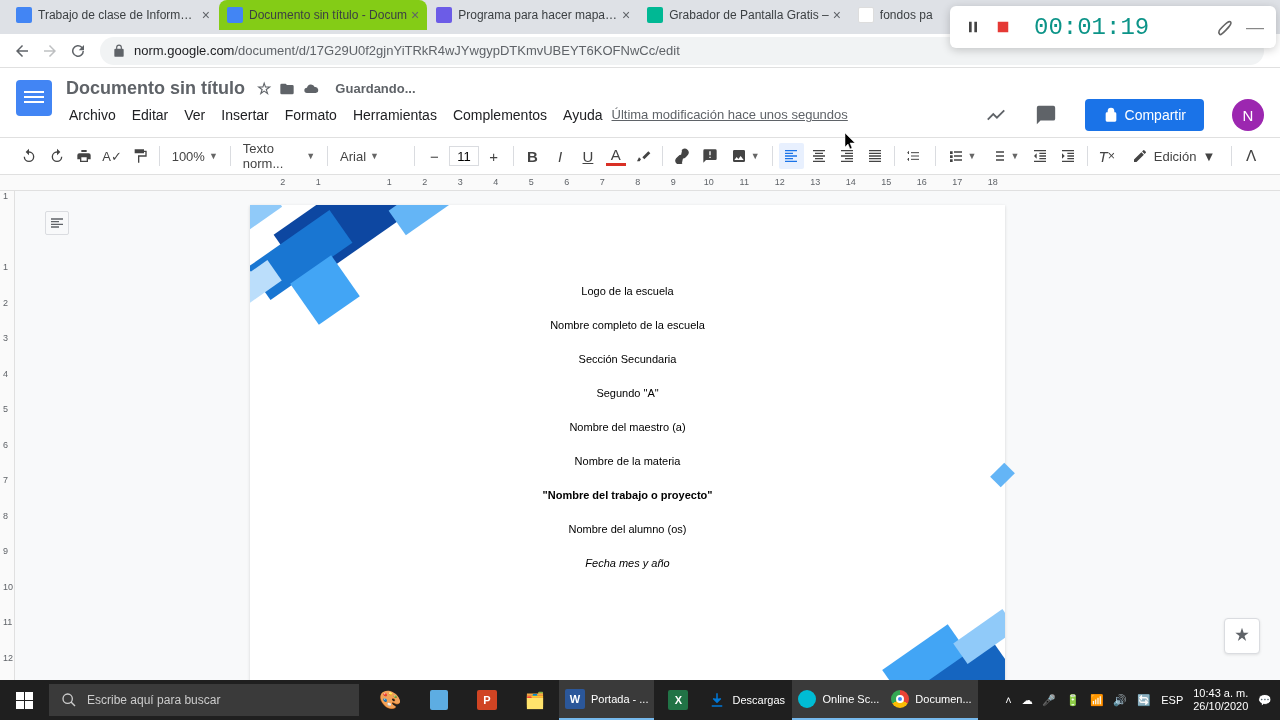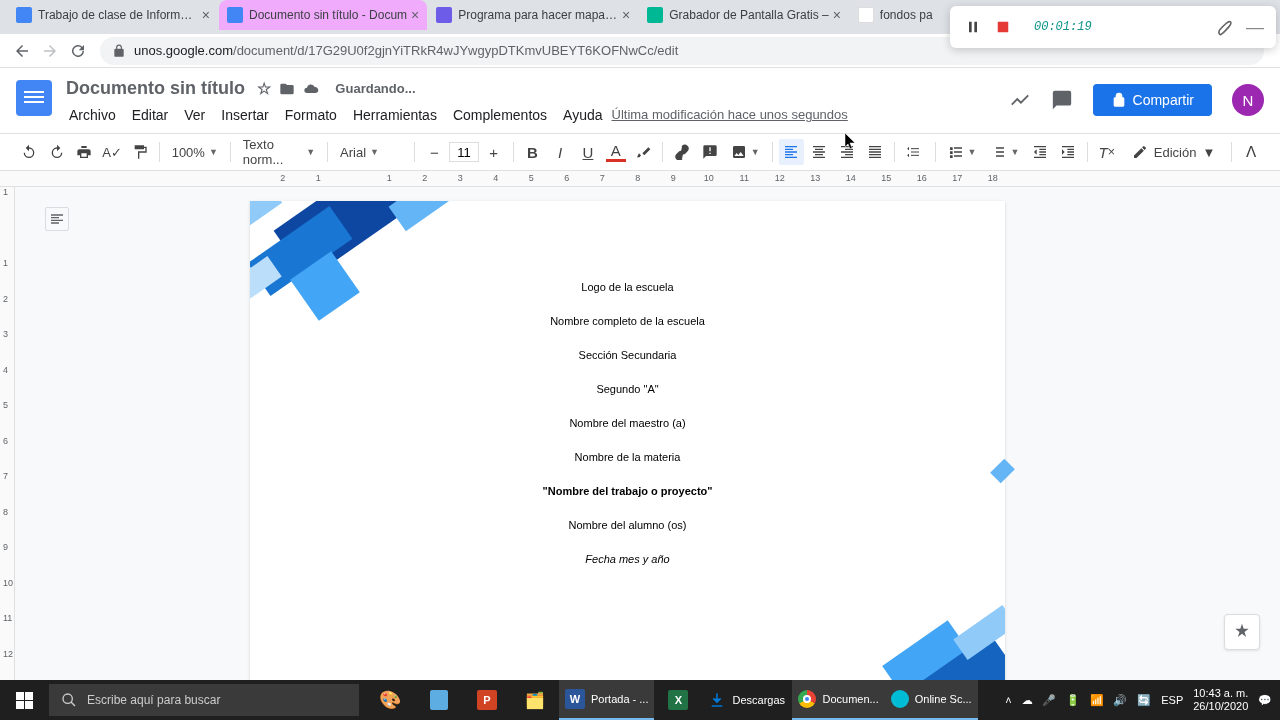--- a/index.html
+++ b/index.html
@@ -1,51 +1,51 @@
 <!DOCTYPE html>
 <html><head>
 <meta charset="utf-8">
 <style>
 * { margin: 0; padding: 0; box-sizing: border-box; font-family: Arial, sans-serif; }
 body { width: 1280px; height: 720px; overflow: hidden; background: #fff; position: relative; }
 
 
 .browser-tabs { height: 34px; background: #dee1e6; display: flex; align-items: flex-start; padding-left: 8px; }
-.tab { background: #f0abfc; height: 30px; min-width: 200px; max-width: 210px; display: flex; align-items: center; padding: 0 8px; border-radius: 8px 8px 0 0; font-size: 12px; color: #3c4043; margin-right: 1px; position: relative; cursor: pointer; }
+.tab { background: #84cc16; height: 30px; min-width: 200px; max-width: 210px; display: flex; align-items: center; padding: 0 8px; border-radius: 8px 8px 0 0; font-size: 12px; color: #3c4043; margin-right: 1px; position: relative; cursor: pointer; }
 .tab.inactive { background: #dee1e6; }
 .tab .favicon { width: 16px; height: 16px; margin-right: 6px; flex-shrink: 0; border-radius: 2px; }
 .tab .title { flex: 1; white-space: nowrap; overflow: hidden; text-overflow: ellipsis; }
 .tab .close { margin-left: 4px; color: #5f6368; font-size: 14px; cursor: pointer; }
 
 .addr-bar { height: 34px; background: #fff; display: flex; align-items: center; padding: 0 8px; border-bottom: 1px solid #e0e0e0; }
 .nav-ico { width: 28px; height: 28px; display: flex; align-items: center; justify-content: center; color: #5f6368; cursor: pointer; border-radius: 50%; }
 .url-box { flex: 1; height: 28px; background: #f1f3f4; border-radius: 14px; display: flex; align-items: center; padding: 0 12px; margin: 0 8px; font-size: 13px; color: #202124; }
 .lock { margin-right: 8px; color: #5f6368; }
 .url-gray { color: #5f6368; }
 
 
 .recorder { position: absolute; top: 6px; right: 4px; width: 326px; height: 42px; background: #fff; border-radius: 6px; box-shadow: 0 2px 10px rgba(0,0,0,0.2); display: flex; align-items: center; padding: 0 12px; z-index: 1000; }
 .rec-btn { width: 22px; height: 22px; display: flex; align-items: center; justify-content: center; margin-right: 8px; cursor: pointer; }
-.rec-time { font-size: 12px; color: #0c9488; font-weight: 500; font-family: 'Courier New', monospace; margin-left: 12px; font-style: italic; }
+.rec-time { font-size: 24px; color: #0c9488; font-weight: 500; font-family: 'Courier New', monospace; margin-left: 12px; }
 .rec-tool { margin-left: auto; color: #555; cursor: pointer; }
 .rec-min { margin-left: 12px; color: #888; cursor: pointer; font-size: 18px; }
 
 
 .docs-header { padding: 8px 16px 0 16px; display: flex; align-items: flex-start; }
 .docs-logo { width: 36px; height: 36px; background: #4285f4; border-radius: 4px; display: flex; align-items: center; justify-content: center; margin-right: 10px; margin-top: 4px; position: relative; }
 .docs-logo::before { content: ""; width: 20px; height: 2px; background: #fff; position: absolute; top: 11px; box-shadow: 0 5px 0 #fff, 0 10px 0 #fff; }
 .docs-title-area { flex: 1; }
 .title-row { display: flex; align-items: center; gap: 8px; font-weight: bold; }
 .doc-title { font-size: 18px; color: #5f6368; padding: 2px 4px; }
 .title-ico { color: #5f6368; cursor: pointer; font-size: 16px; }
 .saving { font-size: 13px; color: #5f6368; display: flex; align-items: center; gap: 16px; }
 .menu-row { display: flex; gap: 2px; margin-top: 2px; }
 .menu-item { padding: 4px 7px; font-size: 14px; color: #202124; cursor: pointer; border-radius: 4px; }
 .last-edit { font-size: 13px; color: #5f6368; text-decoration: underline; padding: 4px 0; cursor: pointer; }
-.header-right { display: flex; align-items: center; gap: 20px; margin-top: 8px; }
+.header-right { display: flex; align-items: center; gap: 28px; margin-top: 23px; }
 .hdr-ico { color: #5f6368; cursor: pointer; font-size: 20px; }
 .share-btn { background: #1a73e8; color: #fff; padding: 8px 18px; border-radius: 4px; font-size: 14px; font-weight: 500; cursor: pointer; display: flex; align-items: center; gap: 6px; }
 .avatar { width: 32px; height: 32px; background: #9c27b0; color: #fff; border-radius: 50%; display: flex; align-items: center; justify-content: center; font-size: 15px; cursor: pointer; }
 
 
 .toolbar { height: 38px; border-top: 1px solid #e0e0e0; border-bottom: 1px solid #e0e0e0; display: flex; align-items: center; padding: 0 16px; gap: 2px; margin-top: 6px; }
 .tb-btn { width: 26px; height: 26px; display: flex; align-items: center; justify-content: center; color: #444; cursor: pointer; border-radius: 2px; font-size: 15px; }
 .tb-sep { width: 1px; height: 20px; background: #dadce0; margin: 0 4px; }
 .tb-sel { display: flex; align-items: center; padding: 0 6px; font-size: 13px; color: #444; cursor: pointer; gap: 4px; }
 .tb-sel .arr { font-size: 9px; color: #666; }
@@ -158,21 +158,21 @@
     <svg width="18" height="18" viewBox="0 0 24 24">
         <path fill="#5f6368" d="M17.65 6.35A8 8 0 1 0 20 12h-2a6 6 0 1 1-1.76-4.24L13 11h7V4z"></path>
       </svg>
   </div>
   <div class="url-box">
     <span class="lock">
       <svg width="14" height="14" viewBox="0 0 24 24">
           <path fill="#5f6368" d="M18 8h-1V6a5 5 0 0 0-10 0v2H6a2 2 0 0 0-2 2v10a2 2 0 0 0 2 2h12a2 2 0 0 0 2-2V10a2 2 0 0 0-2-2zM9 6a3 3 0 0 1 6 0v2H9z"></path>
         </svg>
     </span>
-    <span>unos.google.com</span>
+    <span>norm.google.com</span>
       <span class="url-gray">/document/d/17G29U0f2gjnYiTRkR4wJYwgypDTKmvUBEYT6KOFNwCc/edit</span>
   </div>
 </div>
 
 <div class="recorder">
   <div class="rec-btn">
     <svg width="16" height="16" viewBox="0 0 24 24">
         <path fill="#444" d="M6 4h4v16H6zM14 4h4v16h-4z"></path>
       </svg>
   </div>
@@ -518,28 +518,28 @@
     <div class="tb-app">
         <span style="width:20px;height:20px;background:#217346;color:#fff;display:flex;align-items:center;justify-content:center;font-size:11px;font-weight:bold;border-radius:2px">X</span>
       </div>
     <div class="tb-app-wide">
       <svg width="18" height="18" viewBox="0 0 24 24">
           <path fill="#0078d7" d="M12 3v12m-5-5l5 5 5-5M5 20h14" stroke="#0078d7" stroke-width="2"></path>
         </svg>
       <span>Descargas</span>
     </div>
     <div class="tb-app-wide active">
+      <span style="width:18px;height:18px;background:#00bcd4;border-radius:50%"></span>
+      <span>Online Sc...</span>
+    </div>
+    <div class="tb-app-wide active">
       <span style="width:18px;height:18px;border-radius:50%;background:conic-gradient(#ea4335 0 120deg,#fbbc05 120deg 240deg,#34a853 240deg);display:flex;align-items:center;justify-content:center">
           <span style="width:8px;height:8px;background:#4285f4;border-radius:50%;border:2px solid #fff"></span>
         </span>
       <span>Documen...</span>
-    </div>
-    <div class="tb-app-wide active">
-      <span style="width:18px;height:18px;background:#00bcd4;border-radius:50%"></span>
-      <span>Online Sc...</span>
     </div>
   </div>
   <div class="tray">
     <span class="tray-ico">˄</span>
     <span class="tray-ico">☁</span>
     <span class="tray-ico">🎤</span>
     <span class="tray-ico">🔋</span>
     <span class="tray-ico">📶</span>
     <span class="tray-ico">🔊</span>
     <span class="tray-ico">🔄</span>

